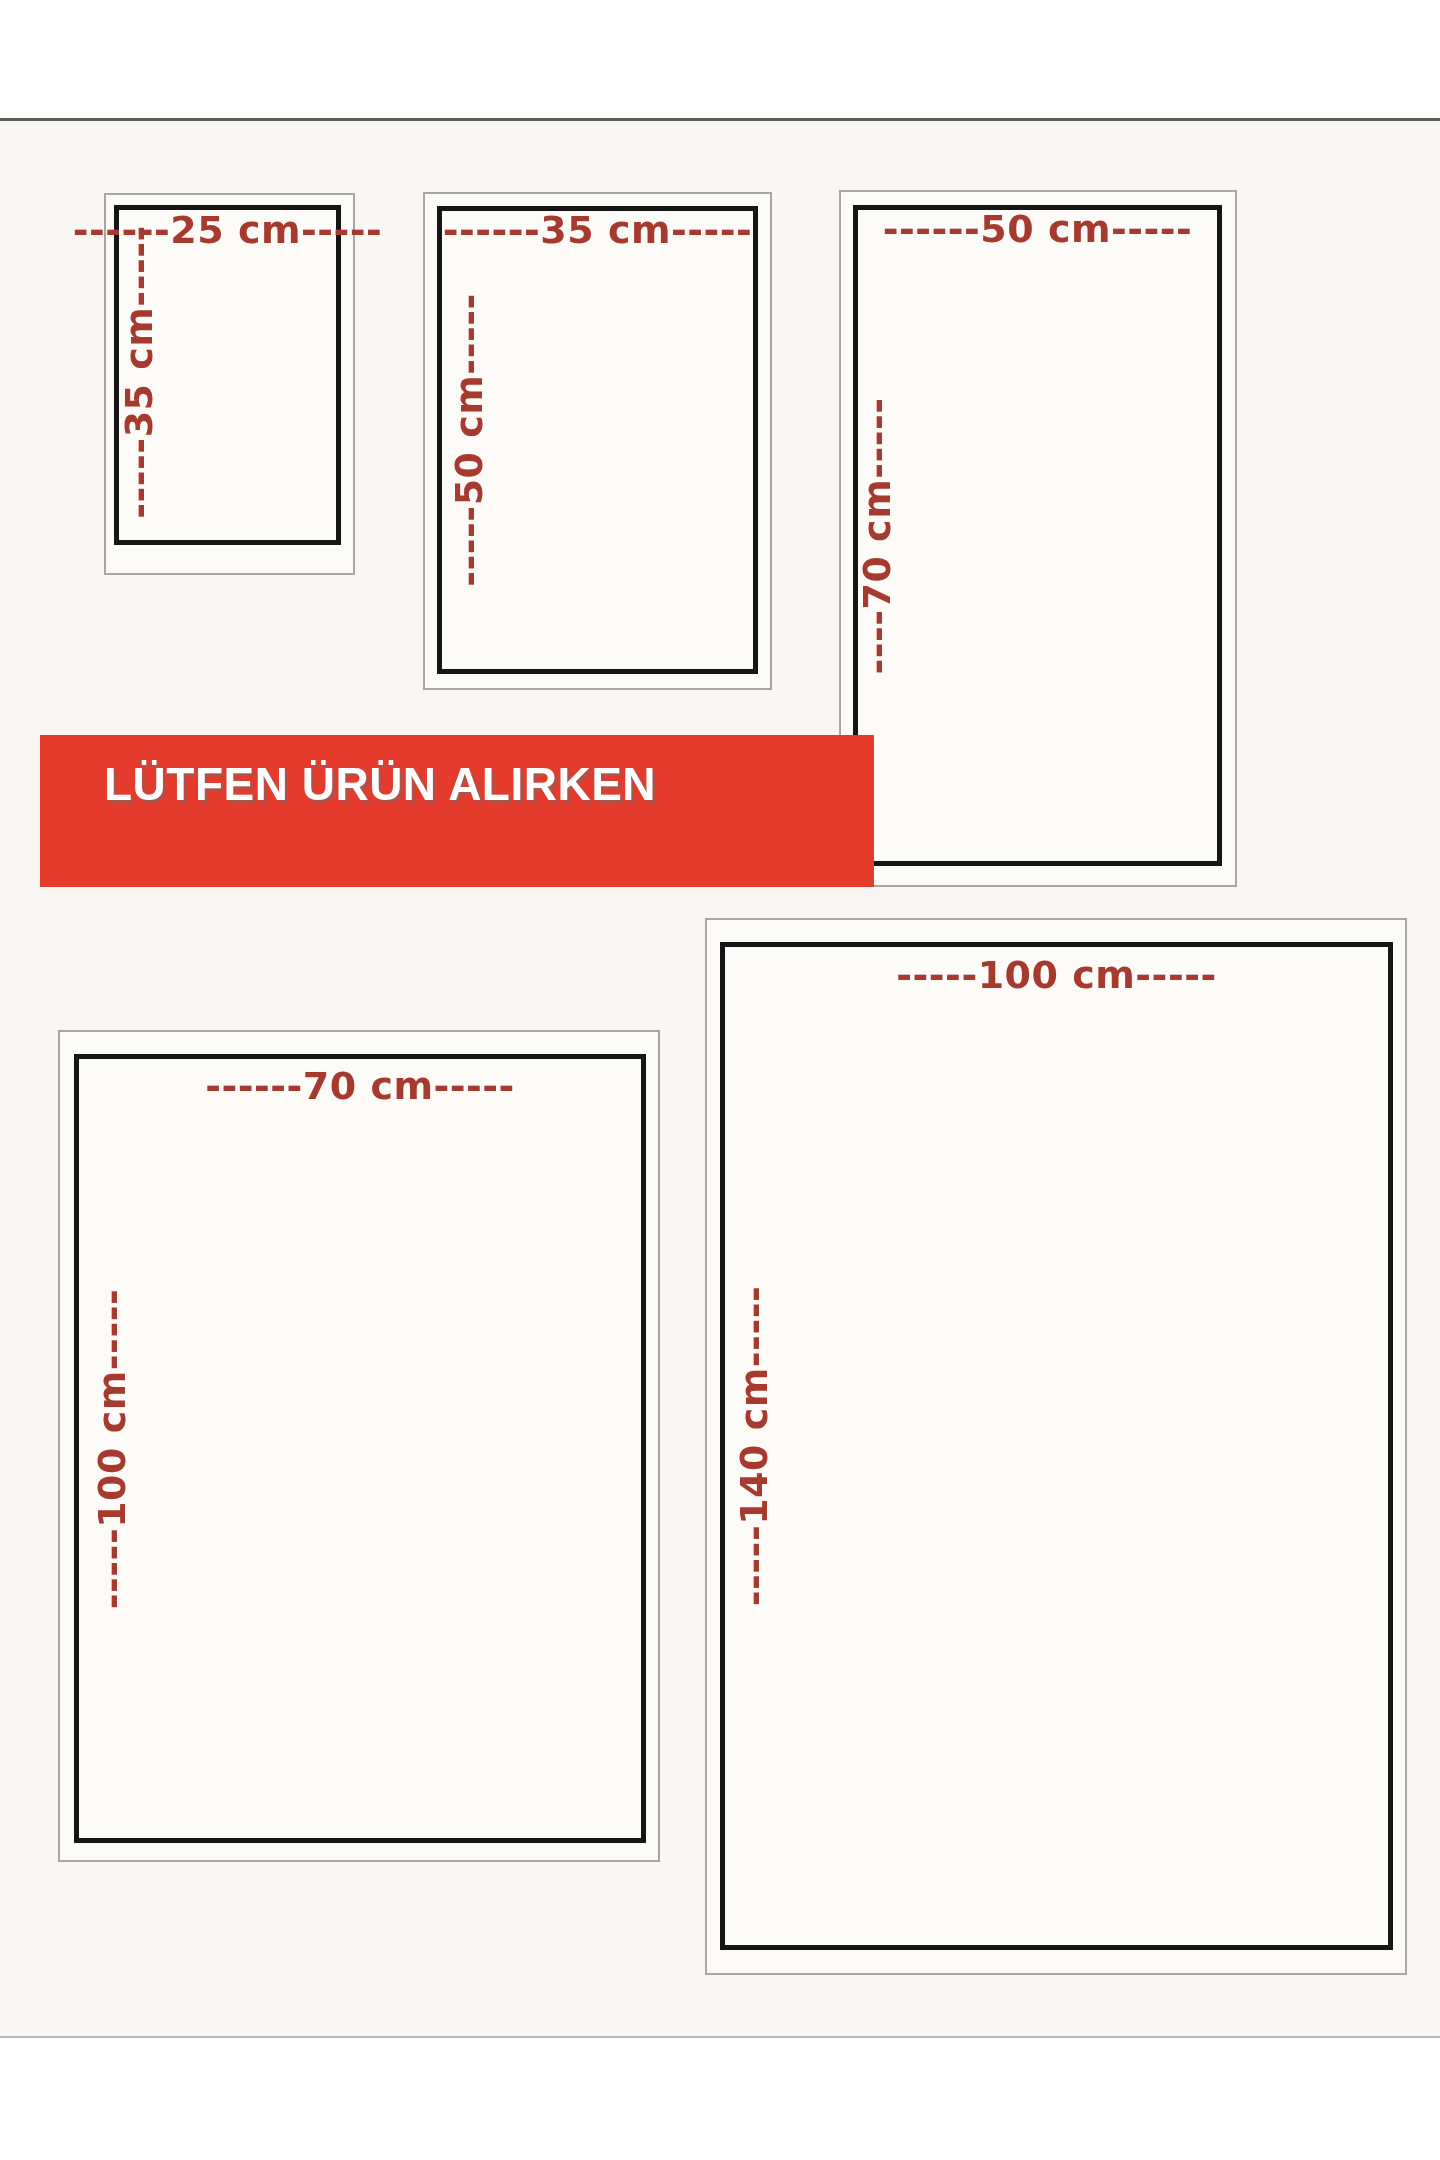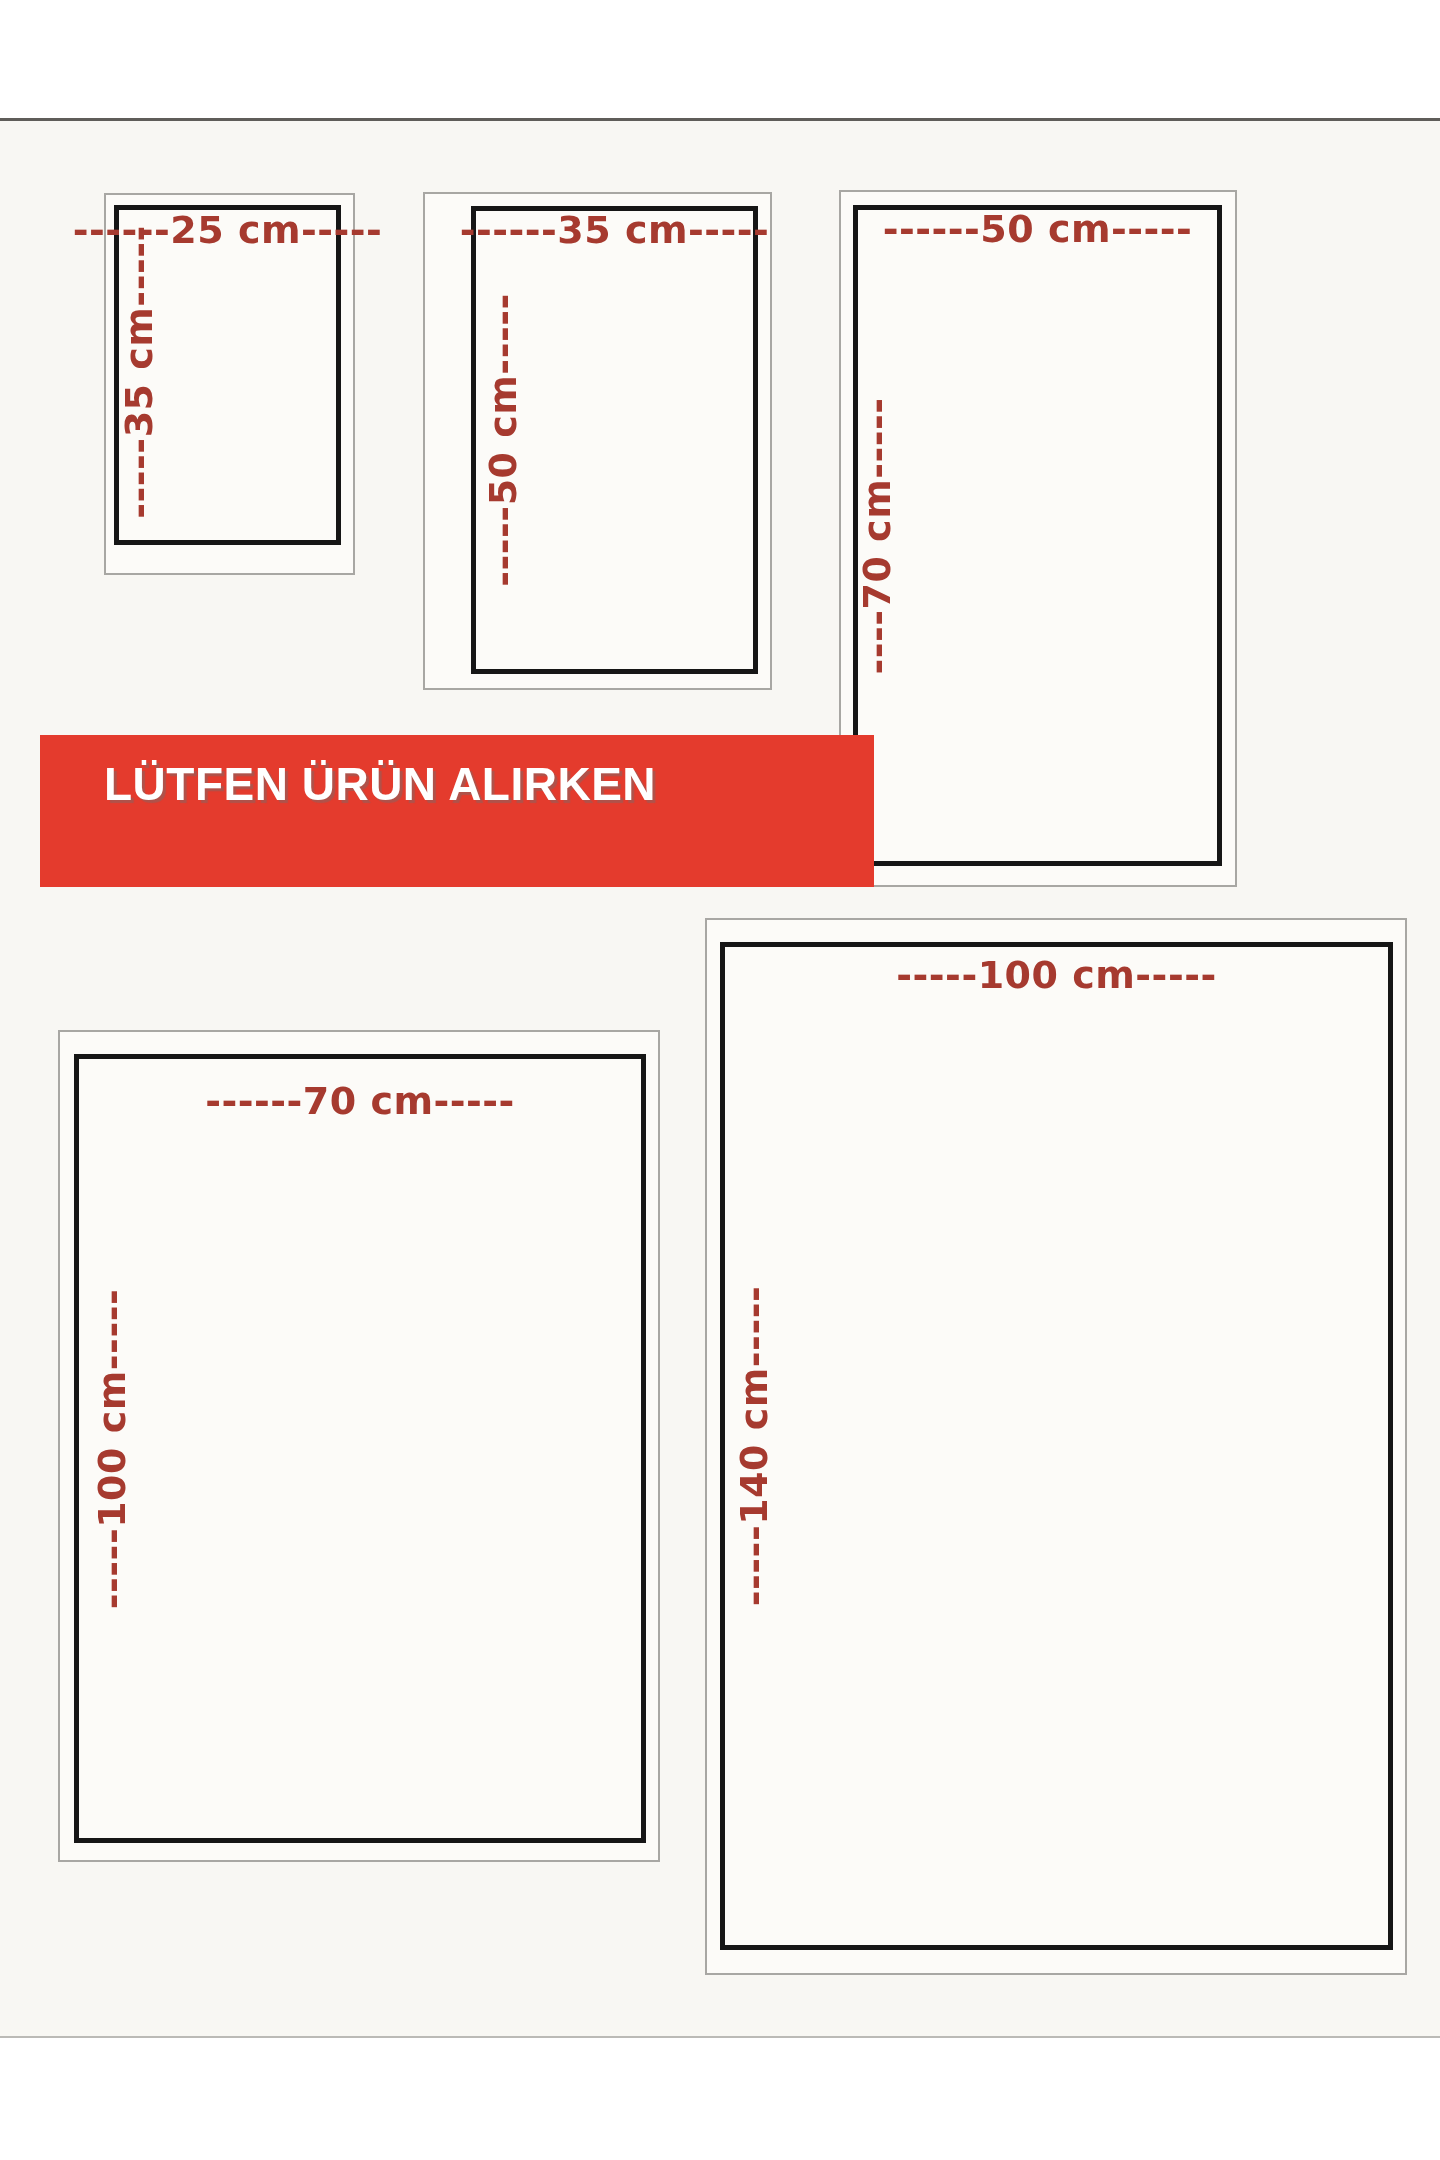--- a/index.html
+++ b/index.html
@@ -64,32 +64,32 @@
     writing-mode: vertical-rl;
     transform: translateY(-50%) rotate(180deg);
   }
   
   .b1 { left: 104px; top: 193px; width: 251px; height: 382px; }
   .b1 .frame { inset: 10px 12px 28px 8px; }
   .b1 .dim-w { top: 1px; }
   .b1 .dim-h { left: 1px; top: 49%; }
   
   .b2 { left: 423px; top: 192px; width: 349px; height: 498px; }
-  .b2 .frame { inset: 12px 12px 14px 12px; margin-left: 34px; }
+  .b2 .frame { inset: 12px 12px 14px 12px; }
   .b2 .dim-w { top: 0px; }
   .b2 .dim-h { left: 8px; }
   
   .b3 { left: 839px; top: 190px; width: 398px; height: 697px; }
   .b3 .frame { inset: 13px 13px 19px 12px; }
   .b3 .dim-w { top: 0px; }
   .b3 .dim-h { left: 0px; }
   
   .b4 { left: 58px; top: 1030px; width: 602px; height: 832px; }
   .b4 .frame { inset: 22px 12px 17px 14px; }
-  .b4 .dim-w { top: 23px; }
+  .b4 .dim-w { top: 8px; }
   .b4 .dim-h { left: 14px; }
   
   .b5 { left: 705px; top: 918px; width: 702px; height: 1057px; }
   .b5 .frame { inset: 22px 12px 23px 13px; }
   .b5 .dim-w { top: 9px; }
   .b5 .dim-h { left: 10px; }
   
   .banner {
     position: absolute;
     left: 40px;

